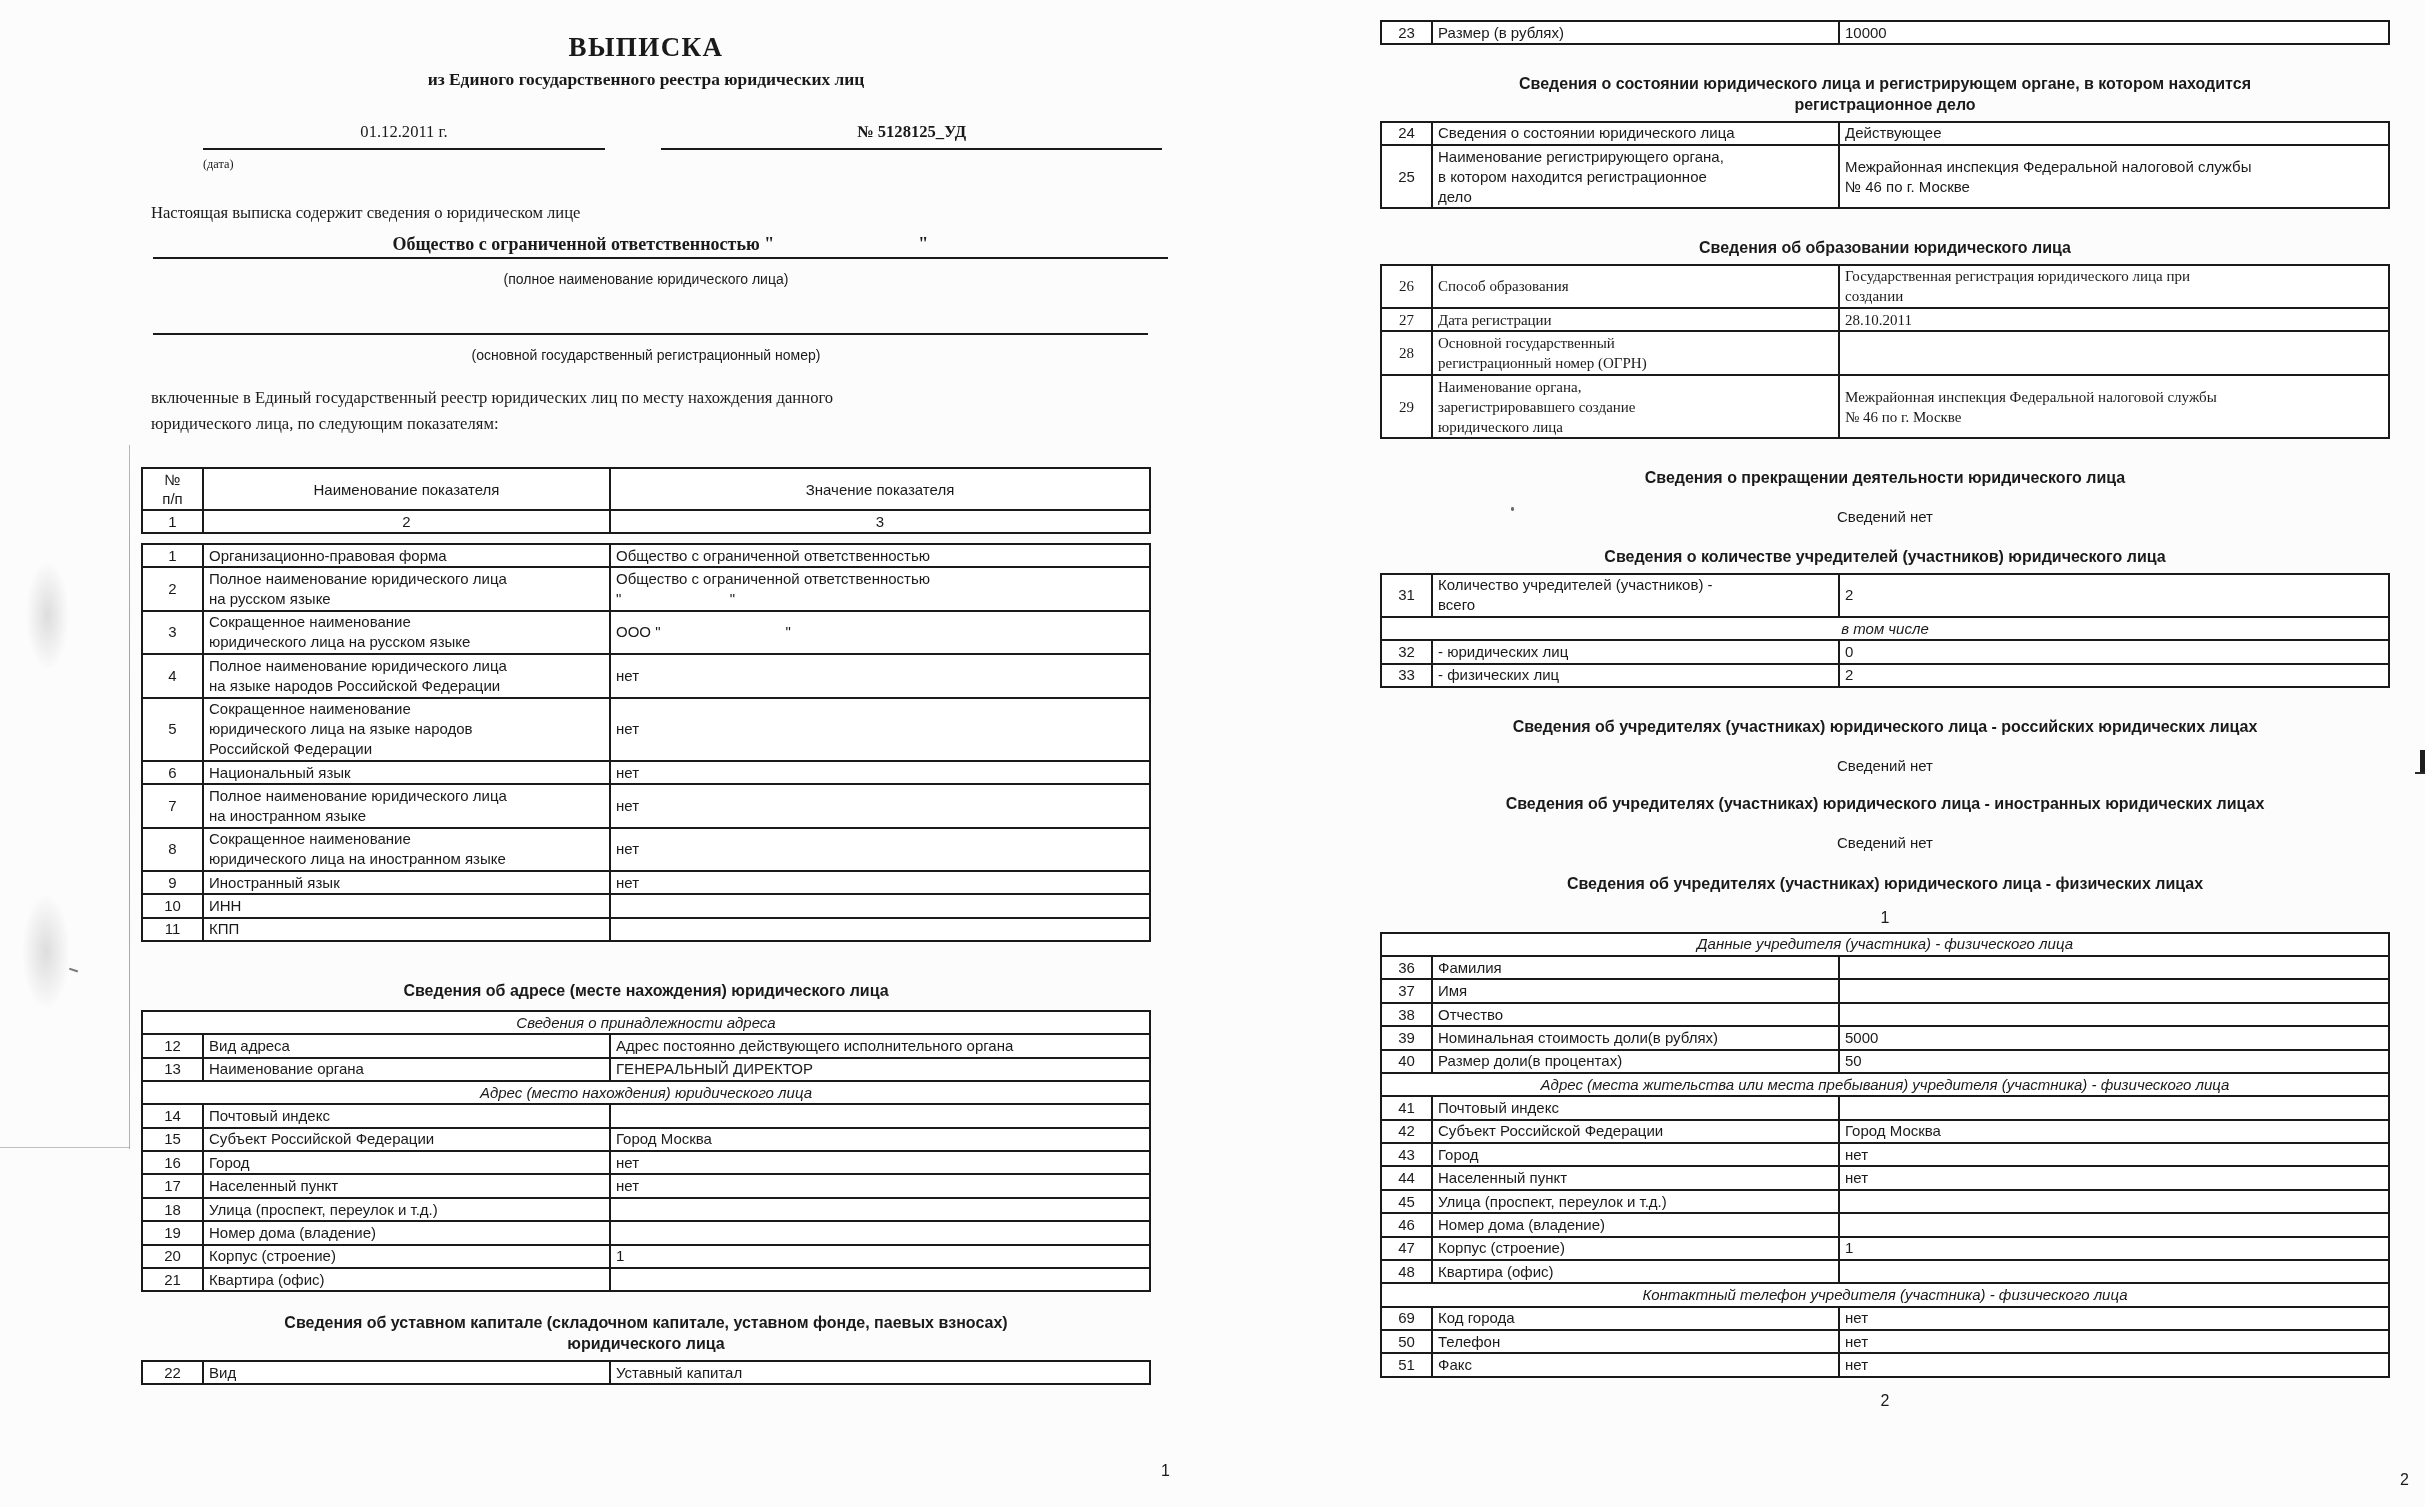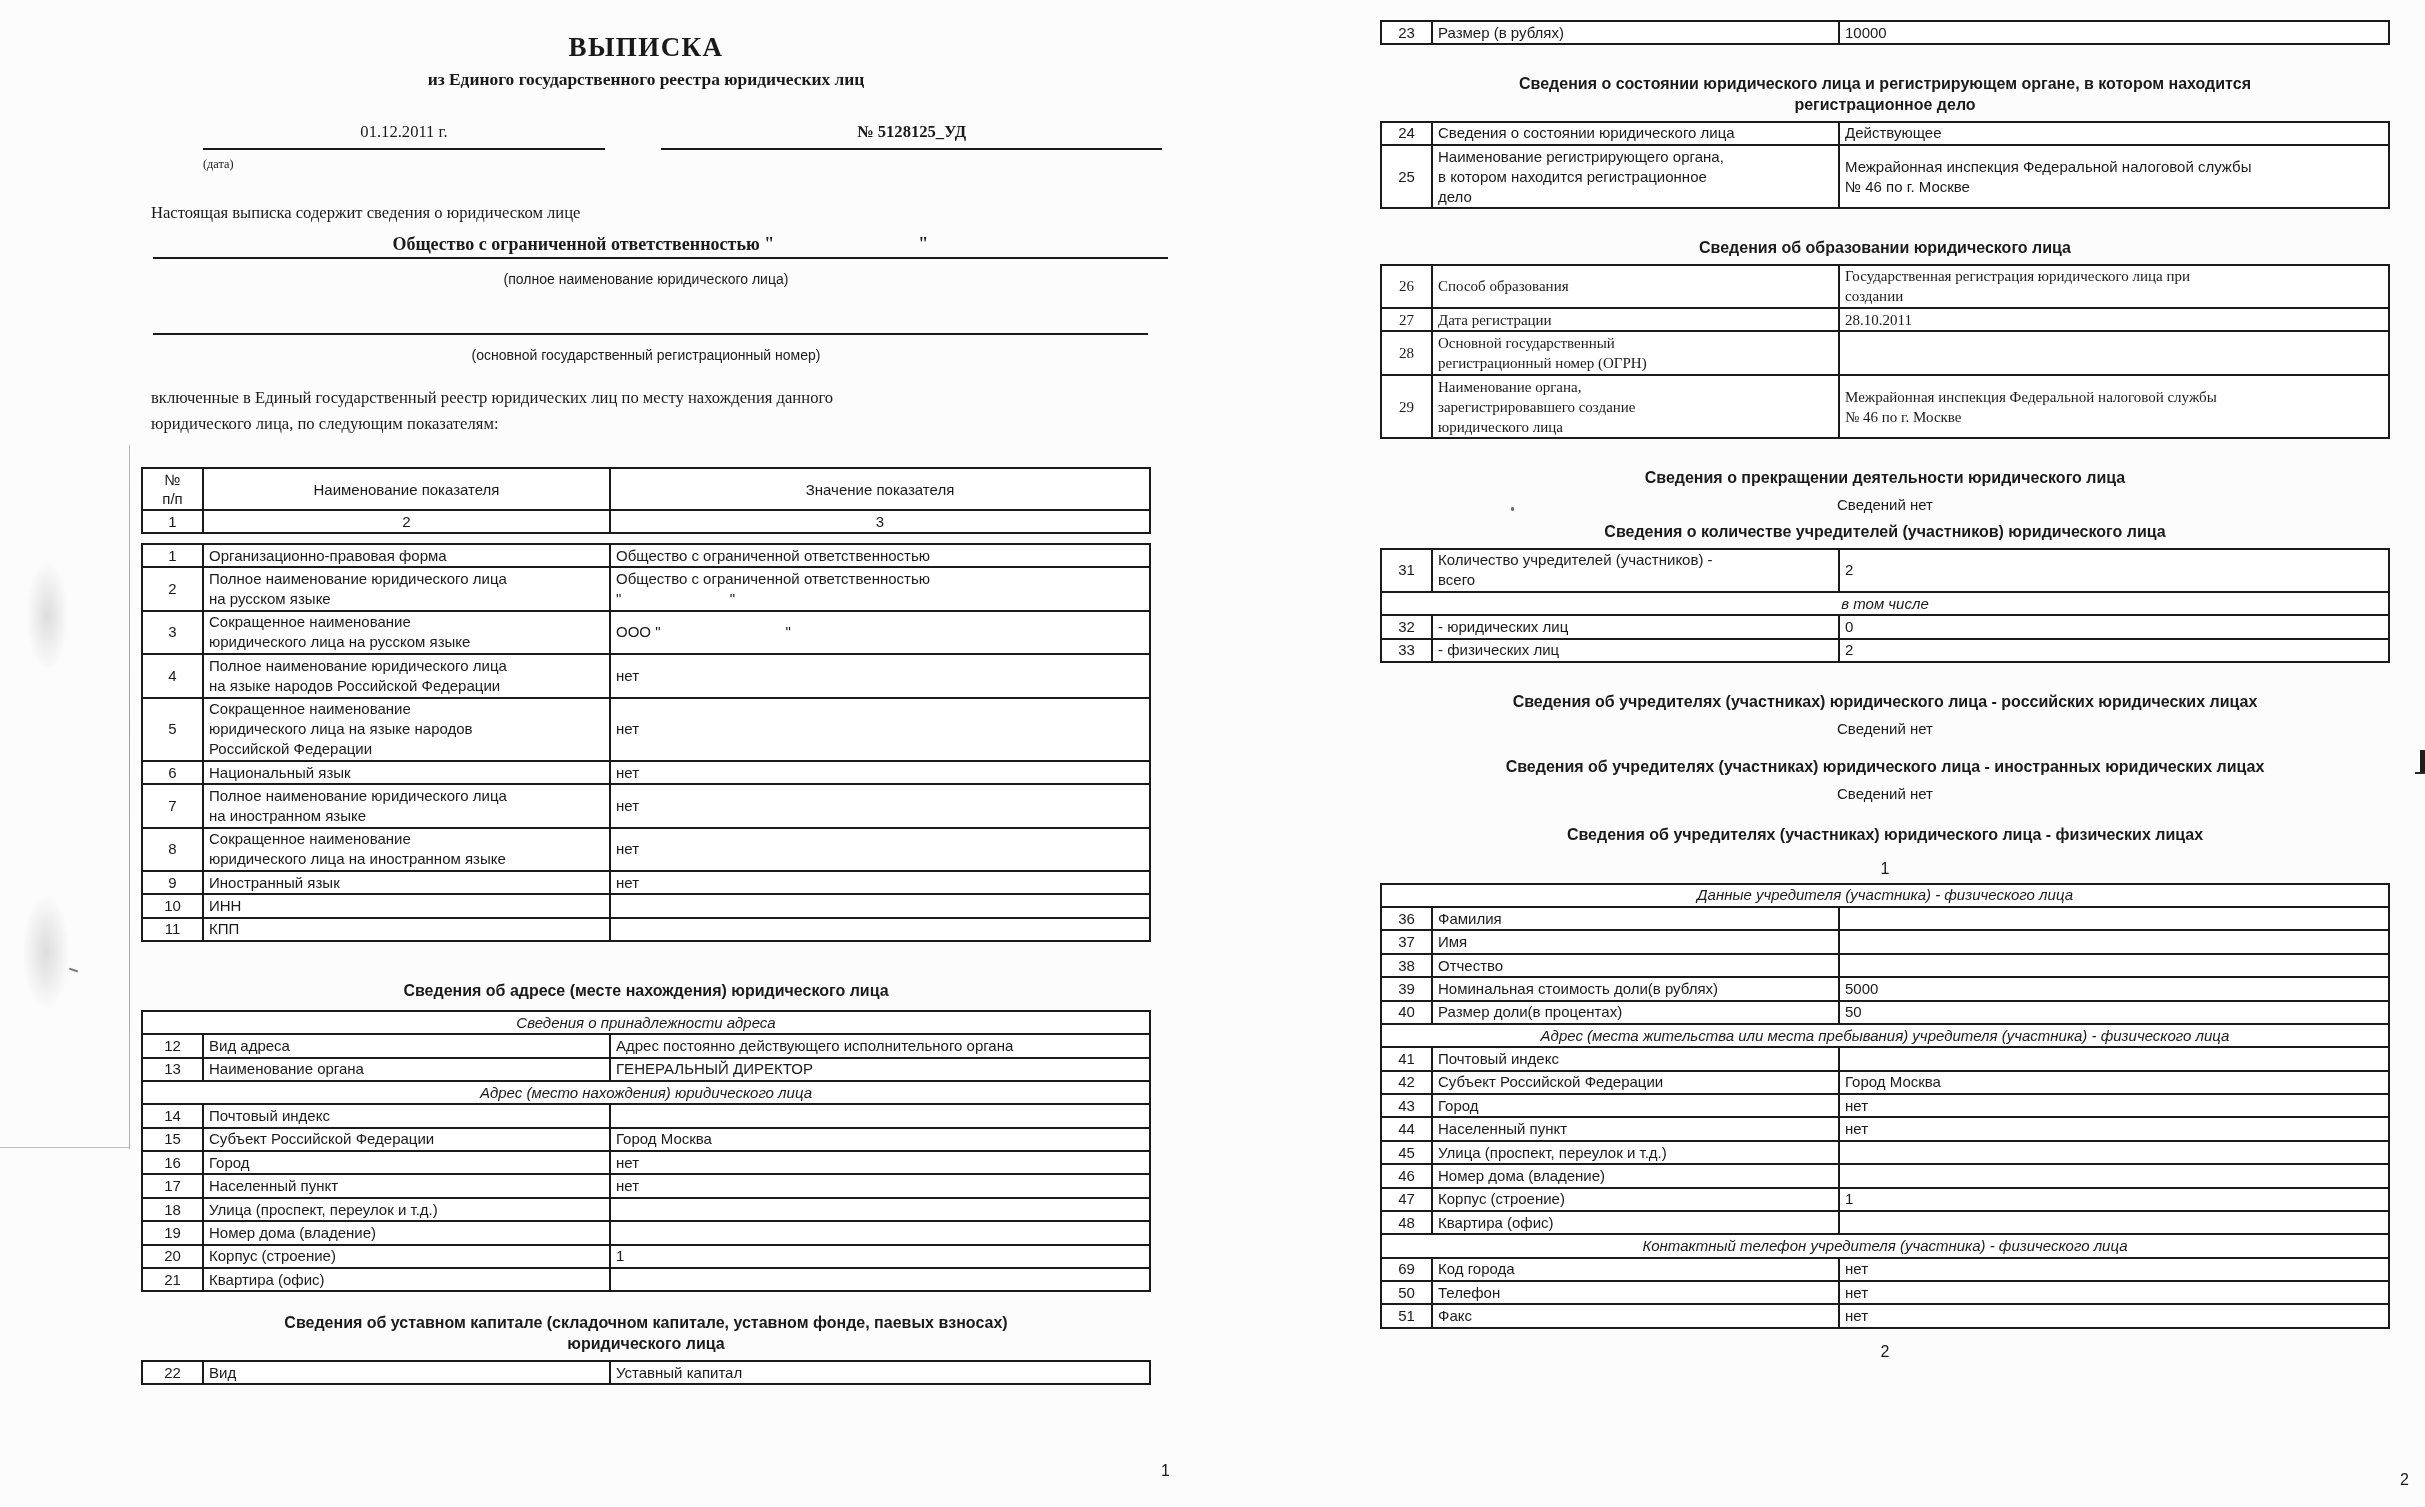--- a/index.html
+++ b/index.html
@@ -75,22 +75,22 @@
   .mt-s3-title{margin-top:20px;}
   .mt-s3-table{margin-top:5.8px;}
 
   
   .mt-p2-top{margin-top:20px;}
   .mt-s5-title{margin-top:27.5px;}
   .mt-s5-table{margin-top:5.8px;}
   .mt-s6-title{margin-top:27.5px;}
   .mt-s6-table{margin-top:5.8px;font-family:Liberation Serif, serif;}
   .mt-s7-title{margin-top:27.5px;}
-  .mt-note{margin-top:7px;}
-  .mt-s8-title{margin-top:6px;}
+  .mt-note{margin-top:19px;}
+  .mt-s8-title{margin-top:19px;}
   .mt-s8-table{margin-top:5.8px;}
   .mt-s9-title{margin-top:27.5px;}
   .mt-s10-title{margin-top:17.4px;}
   .mt-s11-title{margin-top:20px;}
   .mt-marker1{margin-top:14.5px;}
   .mt-ptable{margin-top:4.3px;}
   .mt-marker2{margin-top:13px;}
 
   .page-num{position:absolute;font-size:16px;font-family:"Liberation Sans",sans-serif;}
   #pn1{left:1161px;top:1462px;}

